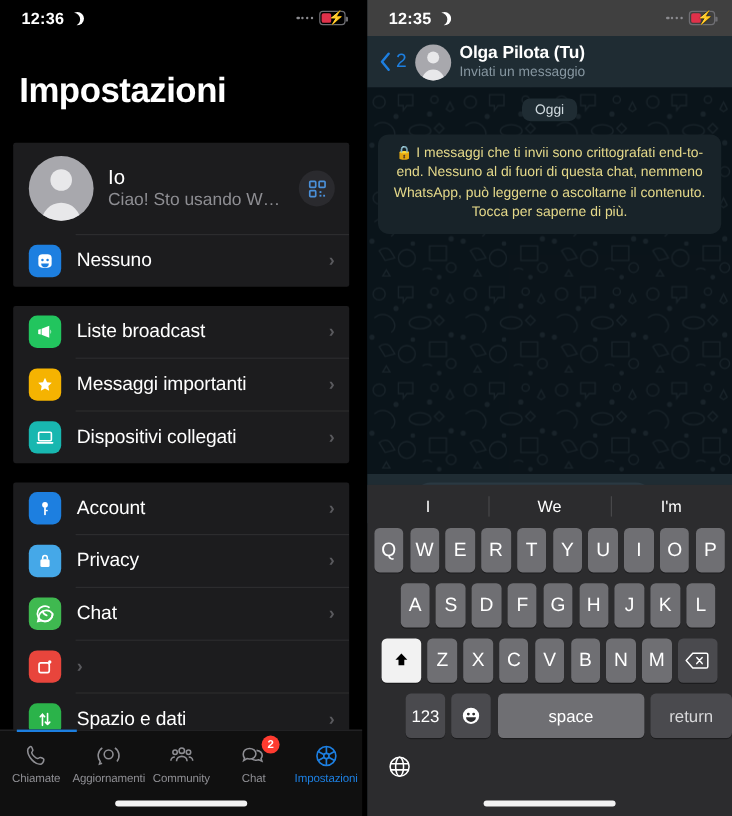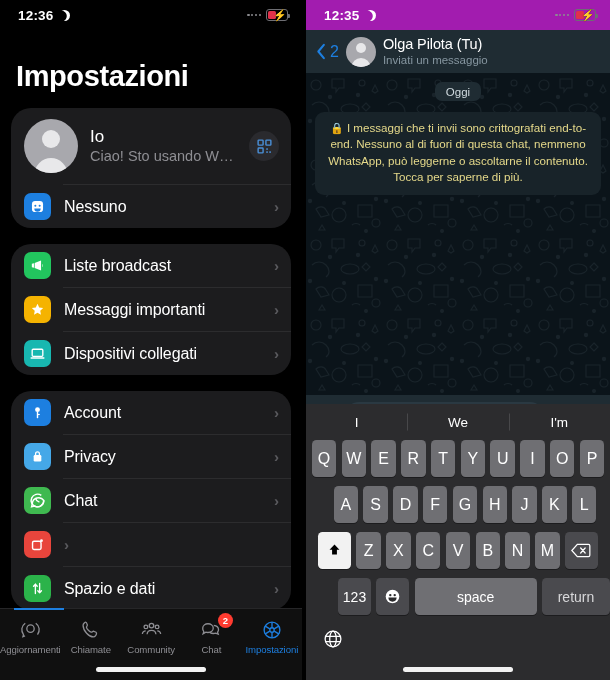--- a/index.html
+++ b/index.html
@@ -28,21 +28,21 @@
   .batt::after { content:""; position:absolute; right:-3.2px; top:3.4px; width:1.8px; height:4.4px;
                  background:#6e6e73; border-radius:0 1px 1px 0; }
   .batt-fill { width:8px; height:100%; background:#e0314a; border-radius:1.6px; }
   .bolt { position:absolute; left:6.5px; top:-1px; font-size:11px; color:#fff; line-height:13px;
           text-shadow:0 0 1px #000; }
 
   
   .big-title { font-size:29px; font-weight:700; color:#fff; padding:30px 16px 14px 16px;
                letter-spacing:-.4px; }
 
-  .group { background:#1c1c1e; border-radius:20px; margin:1px 11px 16px 11px; overflow:hidden; }
+  .group { background:#1c1c1e; border-radius:2px; margin:12px 11px 16px 11px; overflow:hidden; }
 
   .profile-row { display:flex; align-items:center; gap:12px; padding:11px 12px 11px 13px; }
   .avatar-lg { width:54px; height:54px; border-radius:50%; background:#a8a8ad; position:relative;
                flex:0 0 auto; overflow:hidden; }
   .avatar-lg::before { content:""; position:absolute; left:50%; top:11px; transform:translateX(-50%);
                width:18px; height:18px; border-radius:50%; background:#e8e8ea; }
   .avatar-lg::after  { content:""; position:absolute; left:50%; bottom:-9px; transform:translateX(-50%);
                width:33px; height:24px; border-radius:50% 50% 0 0 / 70% 70% 0 0; background:#e8e8ea; }
   .profile-text { flex:1 1 auto; min-width:0; }
   .profile-name { font-size:17px; color:#fff; font-weight:400; line-height:21px; }
@@ -80,21 +80,21 @@
                padding:0 8px 0 9px; gap:7px; }
   .back { display:flex; align-items:center; gap:3px; color:#1d7fe0; flex:0 0 auto; }
   .back-num { font-size:16px; color:#1d7fe0; }
   .avatar-sm { width:30px; height:30px; border-radius:50%; background:#a8a8ad; position:relative;
                overflow:hidden; flex:0 0 auto; }
   .avatar-sm::before { content:""; position:absolute; left:50%; top:6px; transform:translateX(-50%);
                width:10px; height:10px; border-radius:50%; background:#e8e8ea; }
   .avatar-sm::after  { content:""; position:absolute; left:50%; bottom:-5px; transform:translateX(-50%);
                width:19px; height:14px; border-radius:50% 50% 0 0 / 70% 70% 0 0; background:#e8e8ea; }
   .ch-text { display:flex; flex-direction:column; justify-content:center; min-width:0; }
-  .ch-name { font-size:14.5px; color:#fff; font-weight:400; line-height:17px; letter-spacing:-.1px; }
+  .ch-name { font-size:14.5px; color:#fff; font-weight:700; line-height:17px; letter-spacing:-.1px; }
   .ch-sub { font-size:11.5px; color:#8696a0; line-height:14px; }
 
   
   .chat-body { position:relative; height:322px; background:#0b141a; overflow:hidden; }
   .doodles { position:absolute; inset:0; opacity:.5; }
   .chat-content { position:relative; padding-top:9px; }
   .daychip { margin:0 auto; width:fit-content; background:#1f2c33; color:#cfd9de;
              font-size:11.5px; border-radius:7px; padding:3.5px 11px; }
   .e2e { margin:11px 9px 0 9px; background:#182329; border-radius:9px; padding:8px 13px 9px 13px;
          color:#e5d98a; font-size:11.6px; line-height:16.4px; text-align:center; }
@@ -284,34 +284,34 @@
         </div>
         <div class="row-label">Spazio e dati</div>
         <div class="chev">›</div>
       </div>
     </div>
 
     <div class="tabbar">
       <div class="tab">
         <div class="tab-ic">
           <svg width="21" height="21" viewBox="0 0 24 24" fill="none" stroke="#8e8e93" stroke-width="1.5">
+              <path d="M6.5 3.5c1 0 1.6 2.4 1.9 3.4.3 1-1.2 1.5-1 2.6.3 1.9 3.6 5.2 5.5 5.5 1.1.2 1.6-1.3 2.6-1 1 .3 3.4.9 3.4 1.9 0 2-1.6 4.6-3.6 4.6C10.4 20.5 3.5 13.6 3.5 7.1c0-2 2.6-3.6 3-3.6z"></path>
+            </svg>
+        </div>
+        <div class="tab-lb">Chiamate</div>
+      </div>
+      <div class="tab">
+        <div class="tab-ic">
+          <svg width="21" height="21" viewBox="0 0 24 24" fill="none" stroke="#8e8e93" stroke-width="1.5">
               <circle cx="12" cy="11" r="4.2"></circle>
               <path d="M6 4.8A9 9 0 0 0 4 17.8l-.7 2.4 2.5-.8"></path>
               <path d="M18 4.8a9 9 0 0 1 2 13"></path>
             </svg>
         </div>
         <div class="tab-lb">Aggiornamenti</div>
-      </div>
-      <div class="tab">
-        <div class="tab-ic">
-          <svg width="21" height="21" viewBox="0 0 24 24" fill="none" stroke="#8e8e93" stroke-width="1.5">
-              <path d="M6.5 3.5c1 0 1.6 2.4 1.9 3.4.3 1-1.2 1.5-1 2.6.3 1.9 3.6 5.2 5.5 5.5 1.1.2 1.6-1.3 2.6-1 1 .3 3.4.9 3.4 1.9 0 2-1.6 4.6-3.6 4.6C10.4 20.5 3.5 13.6 3.5 7.1c0-2 2.6-3.6 3-3.6z"></path>
-            </svg>
-        </div>
-        <div class="tab-lb">Chiamate</div>
       </div>
       <div class="tab">
         <div class="tab-ic">
           <svg width="23" height="21" viewBox="0 0 26 24" fill="none" stroke="#8e8e93" stroke-width="1.5">
               <circle cx="13" cy="7.5" r="2.6"></circle>
               <circle cx="6.6" cy="9" r="2.1"></circle>
               <circle cx="19.4" cy="9" r="2.1"></circle>
               <path d="M8 17.5c0-2.8 2.2-4.6 5-4.6s5 1.8 5 4.6"></path>
               <path d="M2.6 17c0-2.2 1.6-3.4 3.8-3.4"></path>
               <path d="M23.4 17c0-2.2-1.6-3.4-3.8-3.4"></path>
@@ -340,21 +340,21 @@
         <div class="tab-lb">Impostazioni</div>
       </div>
       <div class="home-ind"></div>
     </div>
   </div>
 
   <div class="gap"></div>
 
   <div class="panel-right">
 
-    <div class="statusbar" style="background:#a21caf">
+    <div class="statusbar" style="background:#404040">
       <div class="sb-left">
         <span>12:35</span>
         <span class="moon"></span>
       </div>
       <div class="sb-right">
         <span class="sig-dots">
             <i></i>
             <i></i>
             <i></i>
             <i></i>

